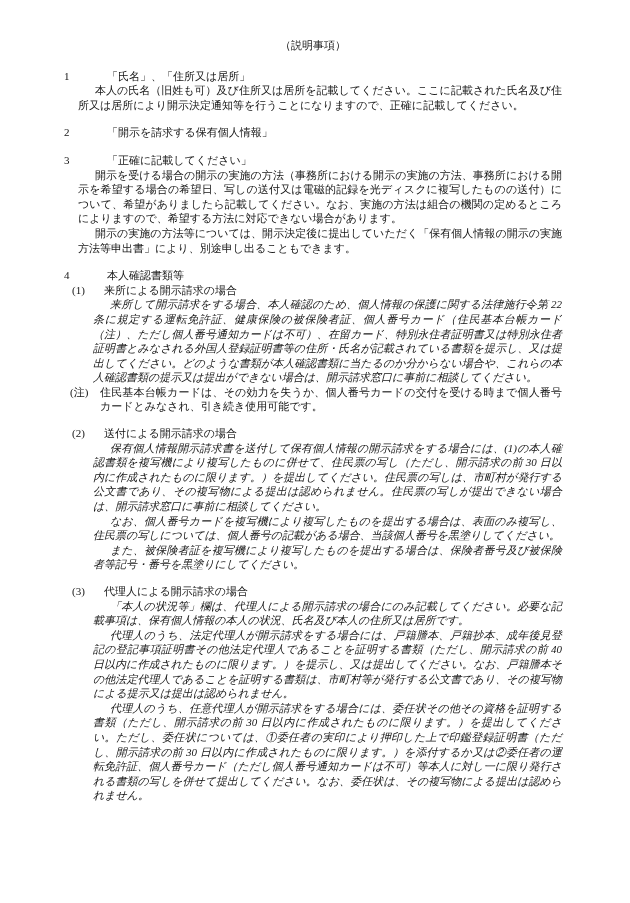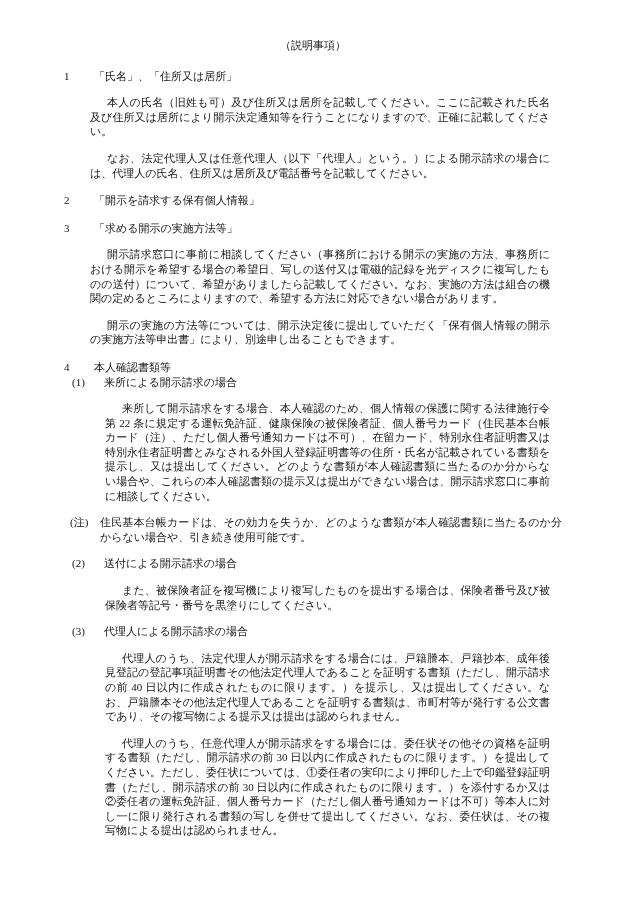--- a/index.html
+++ b/index.html
@@ -26,109 +26,111 @@
   .doc-title {
     text-align: center;
     margin: 0 0 16px 0;
     font-weight: normal;
     font-size: 11px;
   }
   .sec { margin-top: 13px; }
   .sec:first-of-type { margin-top: 0; }
   .sec-head { display: flex; }
   .sec-num { width: 30px; flex-shrink: 0; }
-  .sec-title { flex: 1; }
+  .sec-title { flex: 1; margin-left: 13px; }
   .sec-body { margin-left: 14px; }
   .sec-body p, .sub-body p {
-    margin: 12px;
+    margin: 0;
     text-indent: 17px;
     text-align: justify;
   }
   .sub { margin-top: 12px; }
   .sub.first { margin-top: 0; }
   .sub-head { display: flex; margin-left: 8px; }
   .sub-label { width: 32px; flex-shrink: 0; }
   .sub-title { flex: 1; }
-  .sub-body { margin-left: 29px; }
+  .sub-body { margin-left: 29px; font-style: italic; }
   .note { display: flex; margin-left: 6px; }
   .note-label { width: 30px; flex-shrink: 0; }
   .note-text { flex: 1; text-align: justify; margin: 0; }
 </style>
 </head>
 <body>
 
 <div class="page">
 
   <h1 class="doc-title">（説明事項）</h1>
 
   <div class="sec">
     <div class="sec-head">
       <span class="sec-num">1</span>
       <span class="sec-title">「氏名」、「住所又は居所」</span>
     </div>
     <div class="sec-body">
       <p>本人の氏名（旧姓も可）及び住所又は居所を記載してください。ここに記載された氏名及び住所又は居所により開示決定通知等を行うことになりますので、正確に記載してください。</p>
-      <p>なお、法定代理人又は任意代理人（以下「代理人」という。）による開示請求の場合には、代理人の氏名、住所又は居所及び電話番号を記載してください。</p>
     </div>
   </div>
 
   <div class="sec">
     <div class="sec-head">
       <span class="sec-num">2</span>
       <span class="sec-title">「開示を請求する保有個人情報」</span>
     </div>
   </div>
 
   <div class="sec">
     <div class="sec-head">
       <span class="sec-num">3</span>
-      <span class="sec-title">「求める開示の実施方法等」</span>
+      <span class="sec-title">「正確に記載してください」</span>
     </div>
     <div class="sec-body">
-      <p>開示請求窓口に事前に相談してください（事務所における開示の実施の方法、事務所における開示を希望する場合の希望日、写しの送付又は電磁的記録を光ディスクに複写したものの送付）について、希望がありましたら記載してください。なお、実施の方法は組合の機関の定めるところによりますので、希望する方法に対応できない場合があります。</p>
+      <p>開示を受ける場合の開示の実施の方法（事務所における開示の実施の方法、事務所における開示を希望する場合の希望日、写しの送付又は電磁的記録を光ディスクに複写したものの送付）について、希望がありましたら記載してください。なお、実施の方法は組合の機関の定めるところによりますので、希望する方法に対応できない場合があります。</p>
       <p>開示の実施の方法等については、開示決定後に提出していただく「保有個人情報の開示の実施方法等申出書」により、別途申し出ることもできます。</p>
     </div>
   </div>
 
   <div class="sec">
     <div class="sec-head">
       <span class="sec-num">4</span>
       <span class="sec-title">本人確認書類等</span>
     </div>
 
     <div class="sub first">
       <div class="sub-head">
         <span class="sub-label">(1)</span>
         <span class="sub-title">来所による開示請求の場合</span>
       </div>
       <div class="sub-body">
         <p>来所して開示請求をする場合、本人確認のため、個人情報の保護に関する法律施行令第 22 条に規定する運転免許証、健康保険の被保険者証、個人番号カード（住民基本台帳カード（注）、ただし個人番号通知カードは不可）、在留カード、特別永住者証明書又は特別永住者証明書とみなされる外国人登録証明書等の住所・氏名が記載されている書類を提示し、又は提出してください。どのような書類が本人確認書類に当たるのか分からない場合や、これらの本人確認書類の提示又は提出ができない場合は、開示請求窓口に事前に相談してください。</p>
       </div>
       <div class="note">
         <span class="note-label">(注)</span>
-        <p class="note-text">住民基本台帳カードは、その効力を失うか、どのような書類が本人確認書類に当たるのか分からない場合や、引き続き使用可能です。</p>
+        <p class="note-text">住民基本台帳カードは、その効力を失うか、個人番号カードの交付を受ける時まで個人番号カードとみなされ、引き続き使用可能です。</p>
       </div>
     </div>
 
     <div class="sub">
       <div class="sub-head">
         <span class="sub-label">(2)</span>
         <span class="sub-title">送付による開示請求の場合</span>
       </div>
       <div class="sub-body">
+        <p>保有個人情報開示請求書を送付して保有個人情報の開示請求をする場合には、(1)の本人確認書類を複写機により複写したものに併せて、住民票の写し（ただし、開示請求の前 30 日以内に作成されたものに限ります。）を提出してください。住民票の写しは、市町村が発行する公文書であり、その複写物による提出は認められません。住民票の写しが提出できない場合は、開示請求窓口に事前に相談してください。</p>
+        <p>なお、個人番号カードを複写機により複写したものを提出する場合は、表面のみ複写し、住民票の写しについては、個人番号の記載がある場合、当該個人番号を黒塗りしてください。</p>
         <p>また、被保険者証を複写機により複写したものを提出する場合は、保険者番号及び被保険者等記号・番号を黒塗りにしてください。</p>
       </div>
     </div>
 
     <div class="sub">
       <div class="sub-head">
         <span class="sub-label">(3)</span>
         <span class="sub-title">代理人による開示請求の場合</span>
       </div>
       <div class="sub-body">
+        <p>「本人の状況等」欄は、代理人による開示請求の場合にのみ記載してください。必要な記載事項は、保有個人情報の本人の状況、氏名及び本人の住所又は居所です。</p>
         <p>代理人のうち、法定代理人が開示請求をする場合には、戸籍謄本、戸籍抄本、成年後見登記の登記事項証明書その他法定代理人であることを証明する書類（ただし、開示請求の前 40 日以内に作成されたものに限ります。）を提示し、又は提出してください。なお、戸籍謄本その他法定代理人であることを証明する書類は、市町村等が発行する公文書であり、その複写物による提示又は提出は認められません。</p>
         <p>代理人のうち、任意代理人が開示請求をする場合には、委任状その他その資格を証明する書類（ただし、開示請求の前 30 日以内に作成されたものに限ります。）を提出してください。ただし、委任状については、①委任者の実印により押印した上で印鑑登録証明書（ただし、開示請求の前 30 日以内に作成されたものに限ります。）を添付するか又は②委任者の運転免許証、個人番号カード（ただし個人番号通知カードは不可）等本人に対し一に限り発行される書類の写しを併せて提出してください。なお、委任状は、その複写物による提出は認められません。</p>
       </div>
     </div>
 
   </div>
 
 </div>
 
 </body></html>

